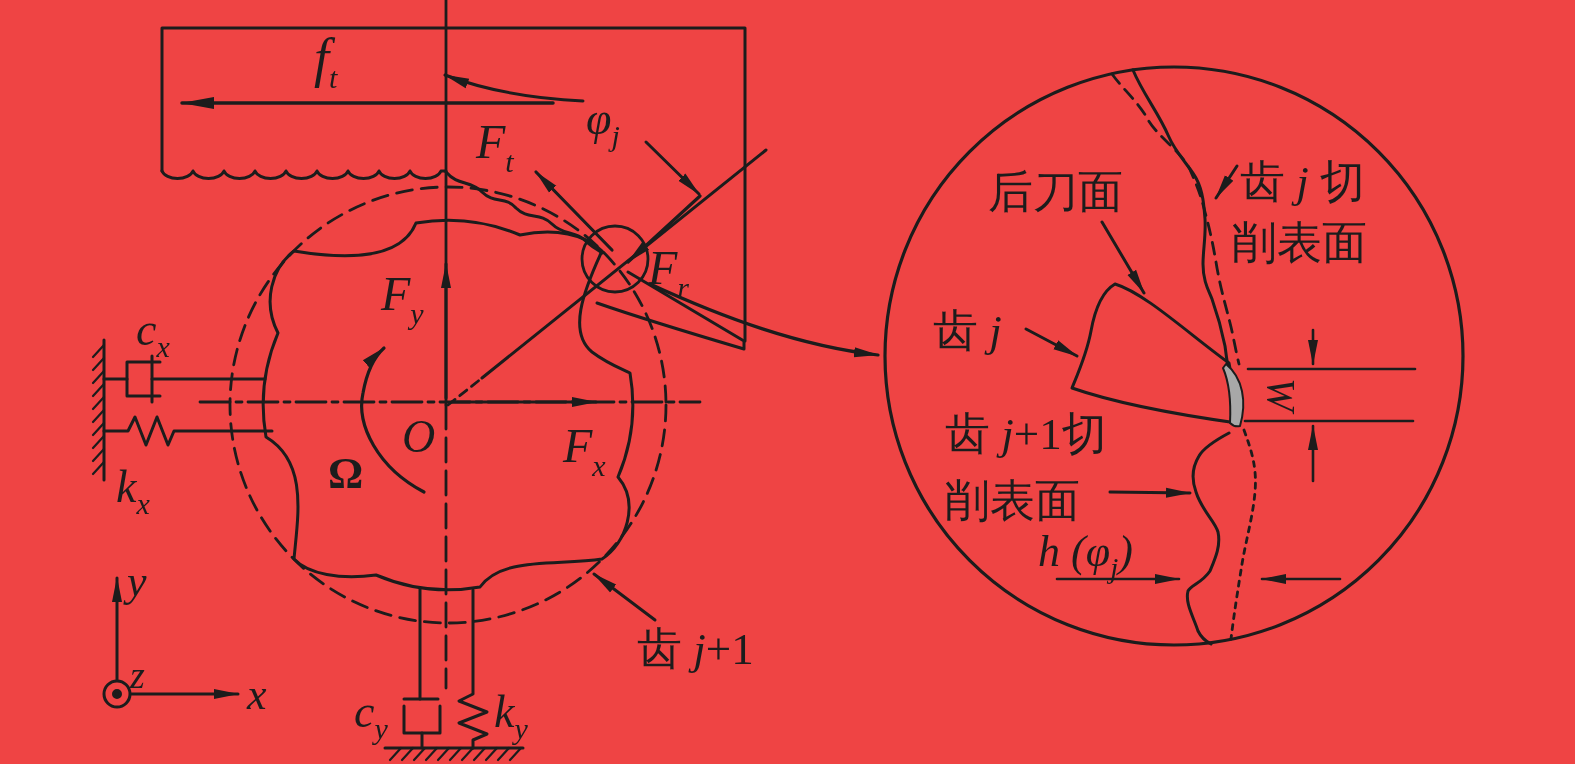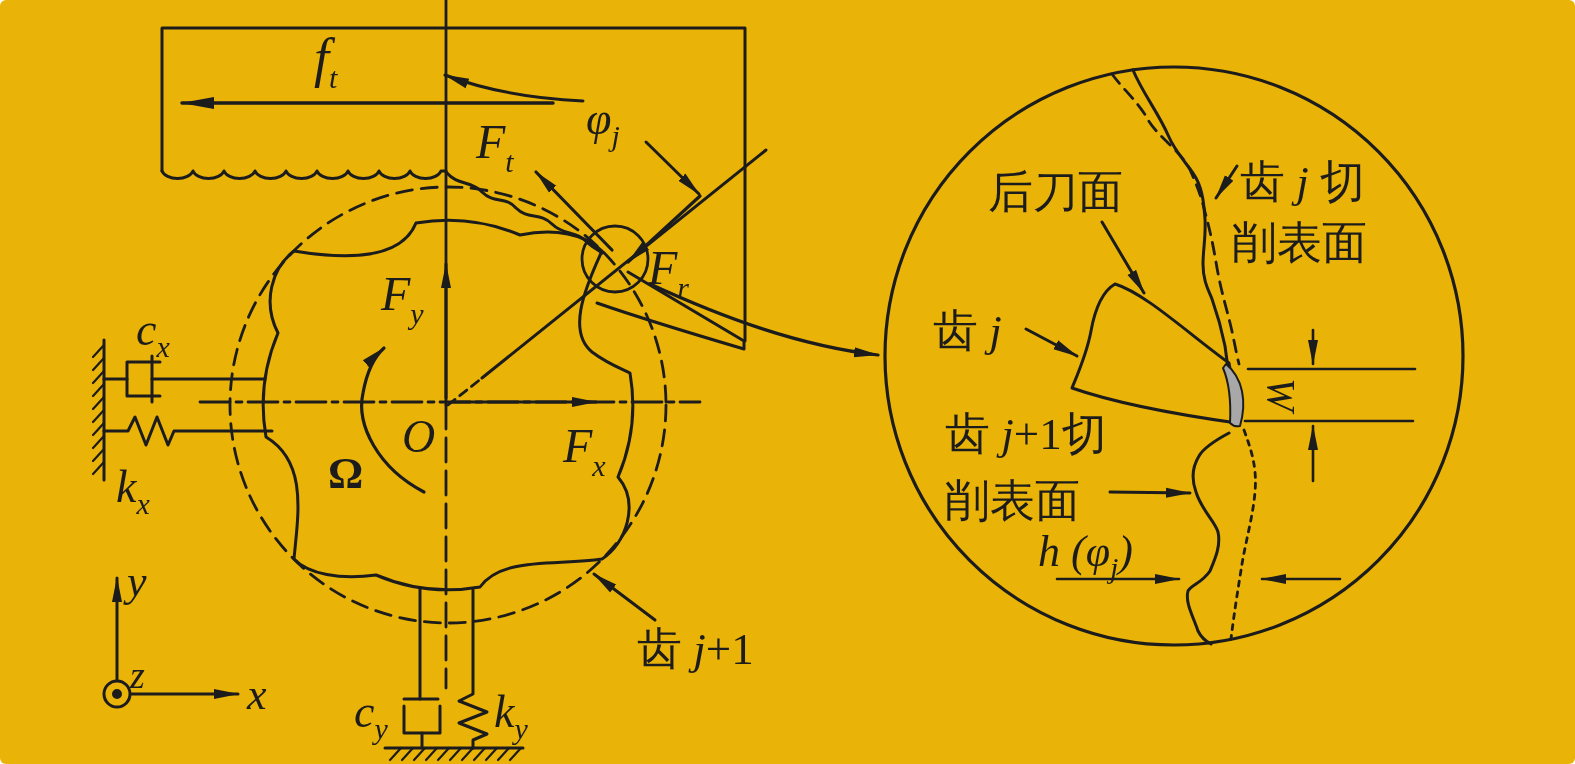--- a/index.html
+++ b/index.html
@@ -1,17 +1,17 @@
 <!DOCTYPE html>
 <html><head>
 <meta charset="utf-8">
 <style>
   html,body{margin:0;padding:0;background:#ffffff;}
-  .stage{position:relative;width:1575px;height:764px;background:#eab308;overflow:hidden;
-         font-family:"Liberation Serif","DejaVu Serif",serif;border-radius:6px;}
+  .stage{position:relative;width:1575px;height:764px;background:#ef4444;overflow:hidden;
+         font-family:"Liberation Serif","DejaVu Serif",serif;}
   svg text{fill:#1c1c1c;}
   .it{font-style:italic;}
   .lat{font-size:48px;font-style:italic;}
   .sub{font-size:30px;font-style:italic;}
   .cjk{font-size:45px;font-style:normal;font-family:"Liberation Serif","DejaVu Sans",serif;}
   .ft{font-size:54px;}
   .phi{font-size:46px;}
   .omg{font-size:44px;font-style:normal;font-weight:600;}
   .axl{font-size:44px;}
   .hdim{font-size:44px;}

